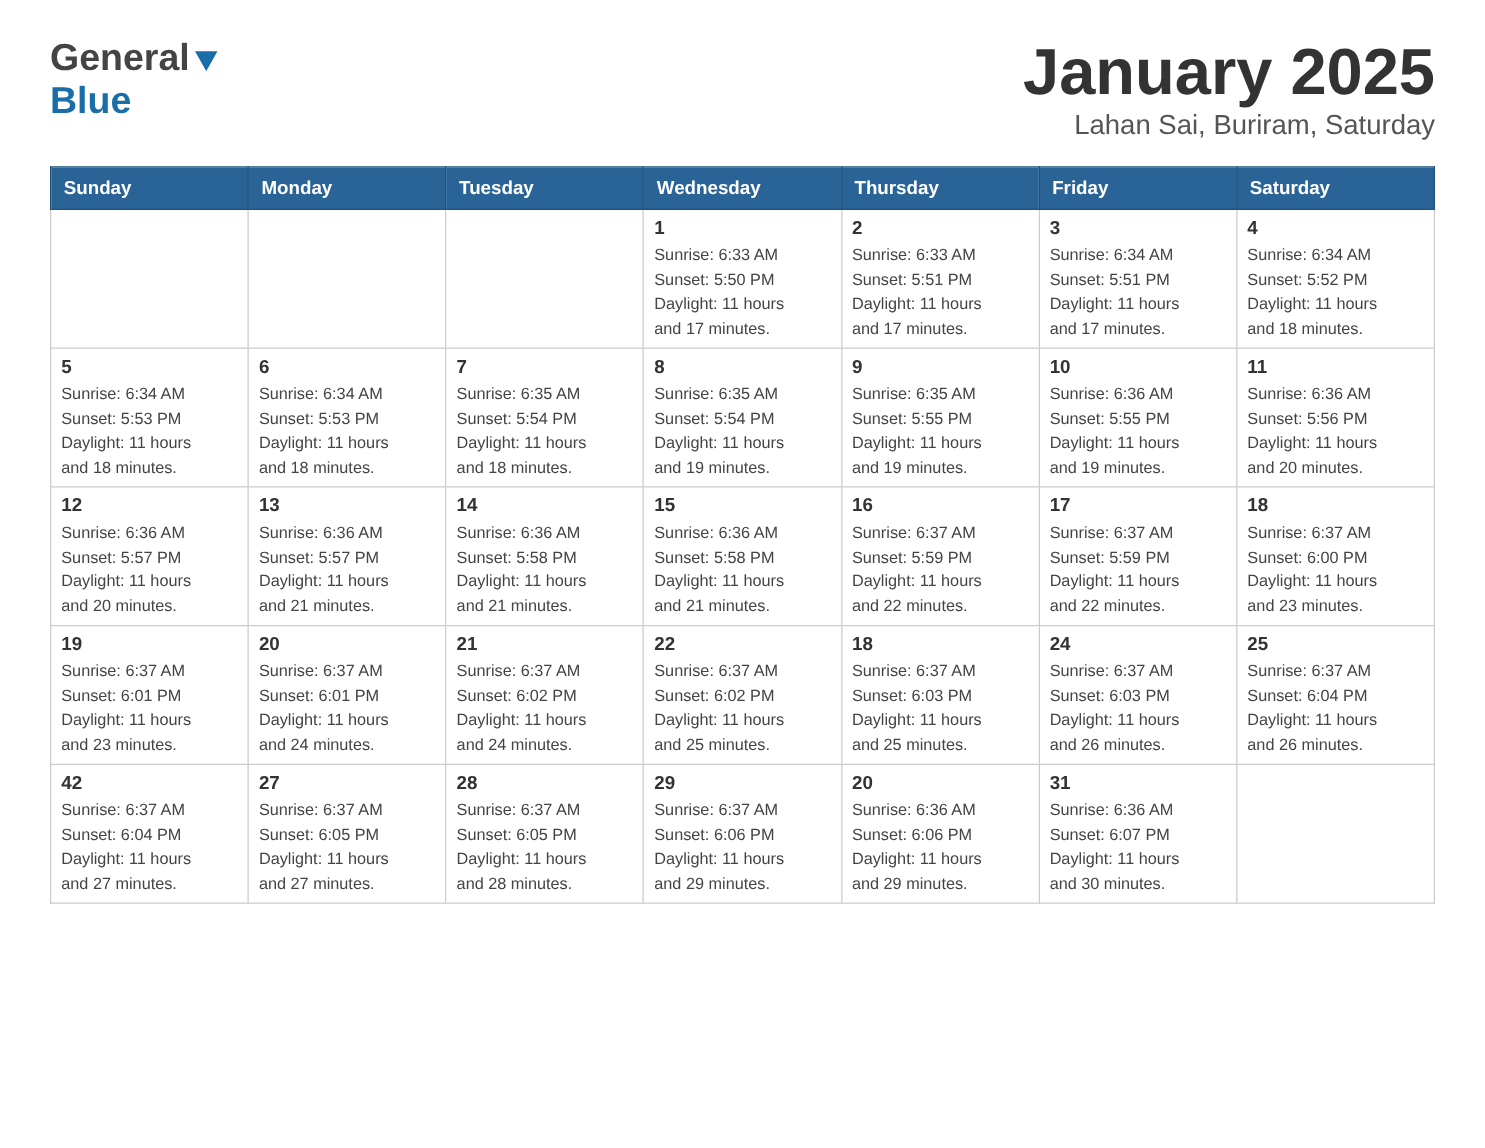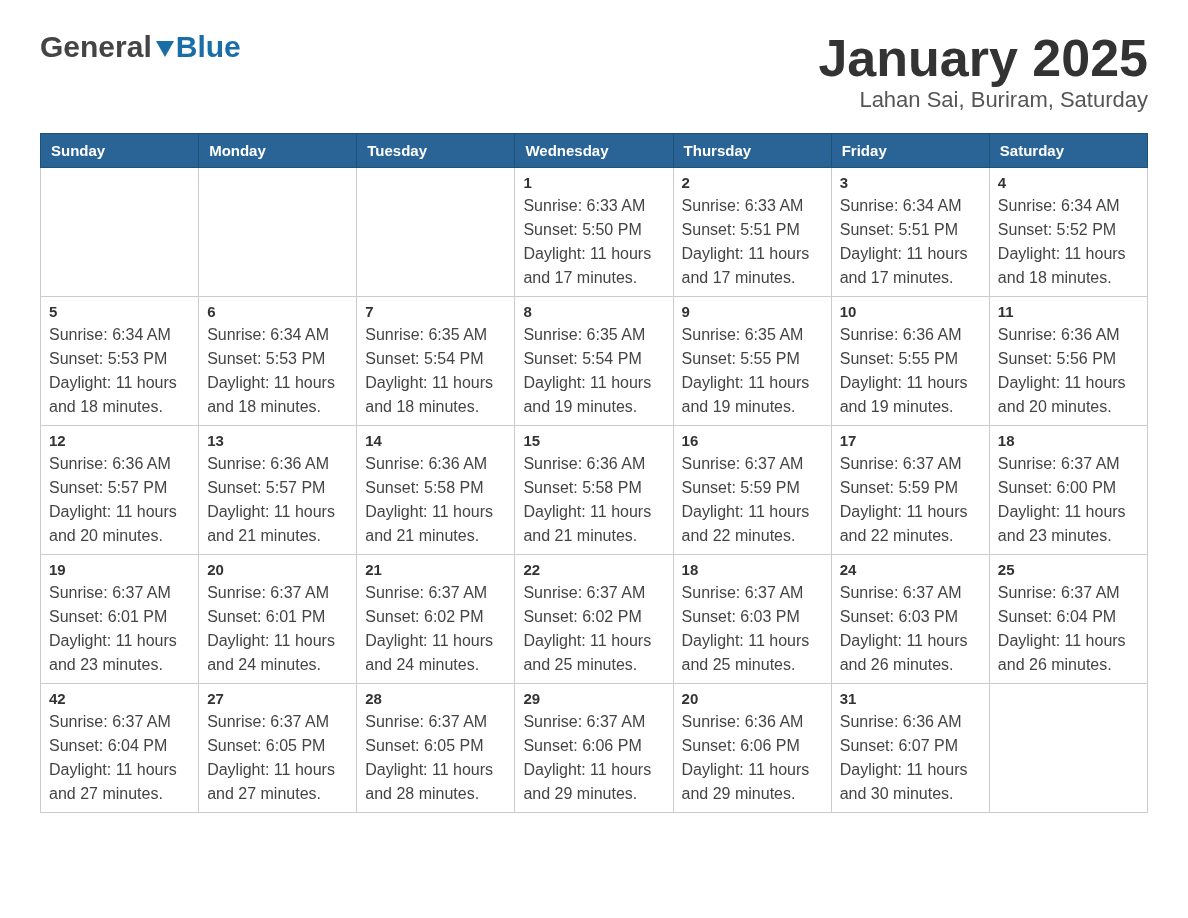--- a/index.html
+++ b/index.html
@@ -11,22 +11,22 @@
       min-height: 918px;
     }
     .header {
       display: flex;
       justify-content: space-between;
       align-items: flex-start;
       margin-bottom: 20px;
     }
     .logo {
       display: flex;
-      flex-direction: row;
-      align-items: flex-end;
+      flex-direction: column;
+      align-items: flex-start;
     }
     .title-block {
       text-align: right;
     }
     .title-block h1 {
       font-size: 52px;
       font-weight: bold;
       color: #333;
       line-height: 1.1;
     }
@@ -59,21 +59,21 @@
       width: calc(100% / 7);
       min-height: 100px;
     }
     .day-number {
       font-size: 15px;
       font-weight: bold;
       color: #333;
       margin-bottom: 3px;
     }
     .day-info {
-      font-size: 16px;
+      font-size: 13px;
       color: #444;
       line-height: 1.5;
     }
     .calendar tbody tr td.empty {
       background: #fff;
     }
     .logo-row {
       display: flex;
       align-items: center;
     }

